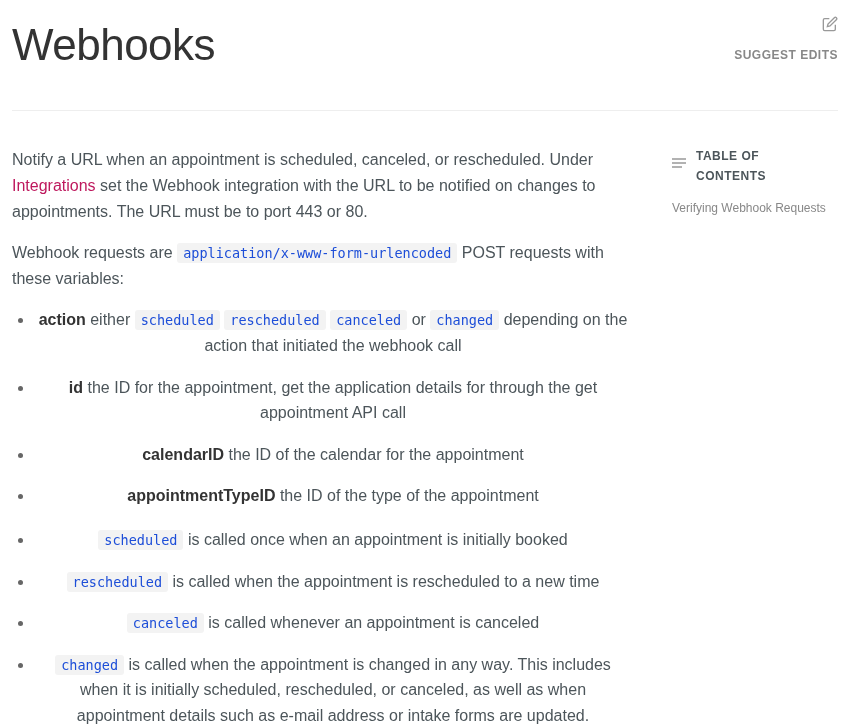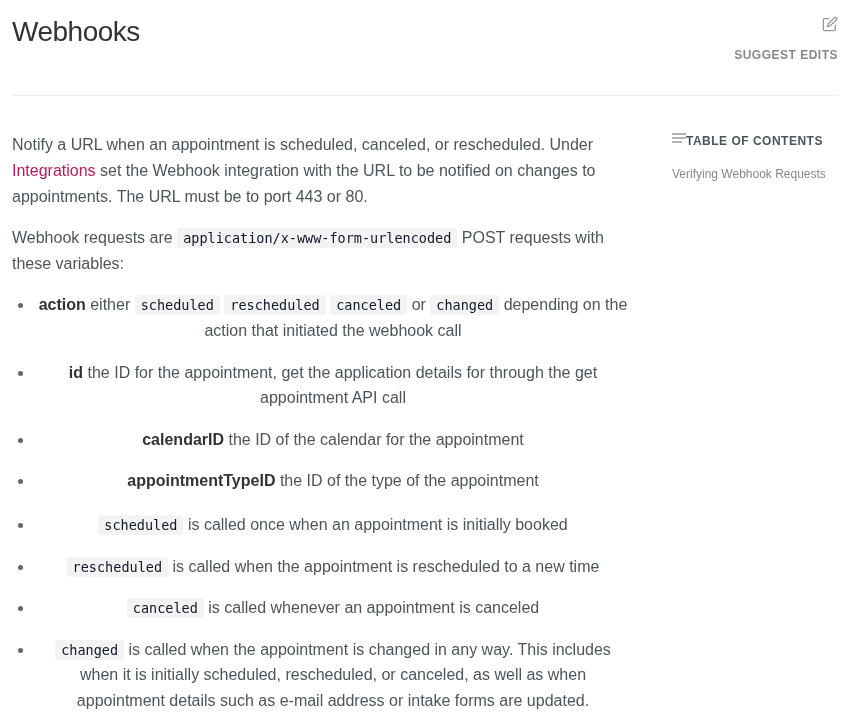--- a/index.html
+++ b/index.html
@@ -14,21 +14,21 @@
     }
     .header {
       display: flex;
       align-items: flex-start;
       justify-content: space-between;
       padding: 10px 0 30px;
       border-bottom: 1px solid #eee;
       margin-bottom: 36px;
     }
     h1 {
-      font-size: 28px;
+      font-size: 44px;
       font-weight: 400;
       color: #333;
       letter-spacing: -0.5px;
     }
     .suggest-edits {
       display: flex;
       align-items: flex-end;
       gap: 8px;
       font-size: 12px;
       font-weight: 700;
@@ -47,29 +47,30 @@
     .main { flex: 1; max-width: 620px; }
     .aside { width: 160px; flex-shrink: 0; }
     p { margin-bottom: 16px; color: #4c555a; font-size: 16px; }
     a.link { color: #be185d; text-decoration: none; }
     code {
       background: #f3f3f3;
       padding: 2px 6px;
       border-radius: 3px;
       font-family: "SFMono-Regular", Consolas, Menlo, monospace;
       font-size: 13.5px;
-      color: #0f172a;
+      color: #1d4ed8;
     }
     ul { padding-left: 22px; margin-bottom: 18px; }
     li { margin-bottom: 16px; color: #4c555a; font-size: 16px; text-align: center; }
     li::marker { color: #666; }
     strong { font-weight: 700; color: #333; }
     .toc-header {
       display: flex;
       align-items: center;
+      gap: 10px;
       font-size: 12px;
       font-weight: 700;
       letter-spacing: 0.5px;
       color: #4c555a;
       margin-bottom: 14px;
     }
     .toc-header svg { width: 14px; height: 12px; flex-shrink: 0; }
     .toc-link {
       color: #888;
       font-size: 12px;

